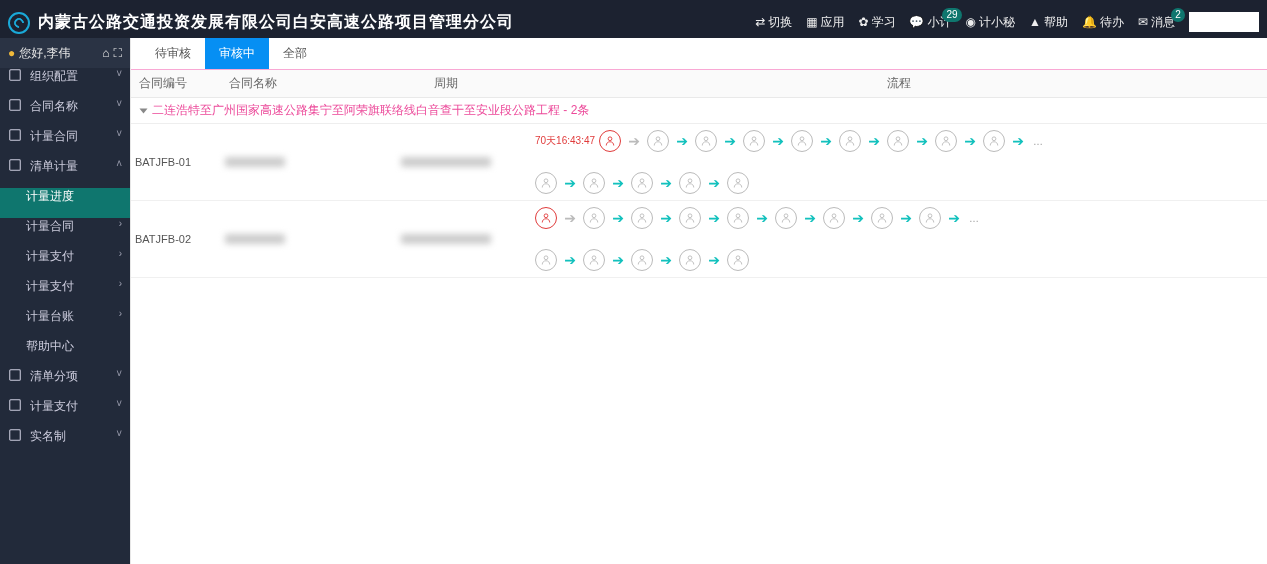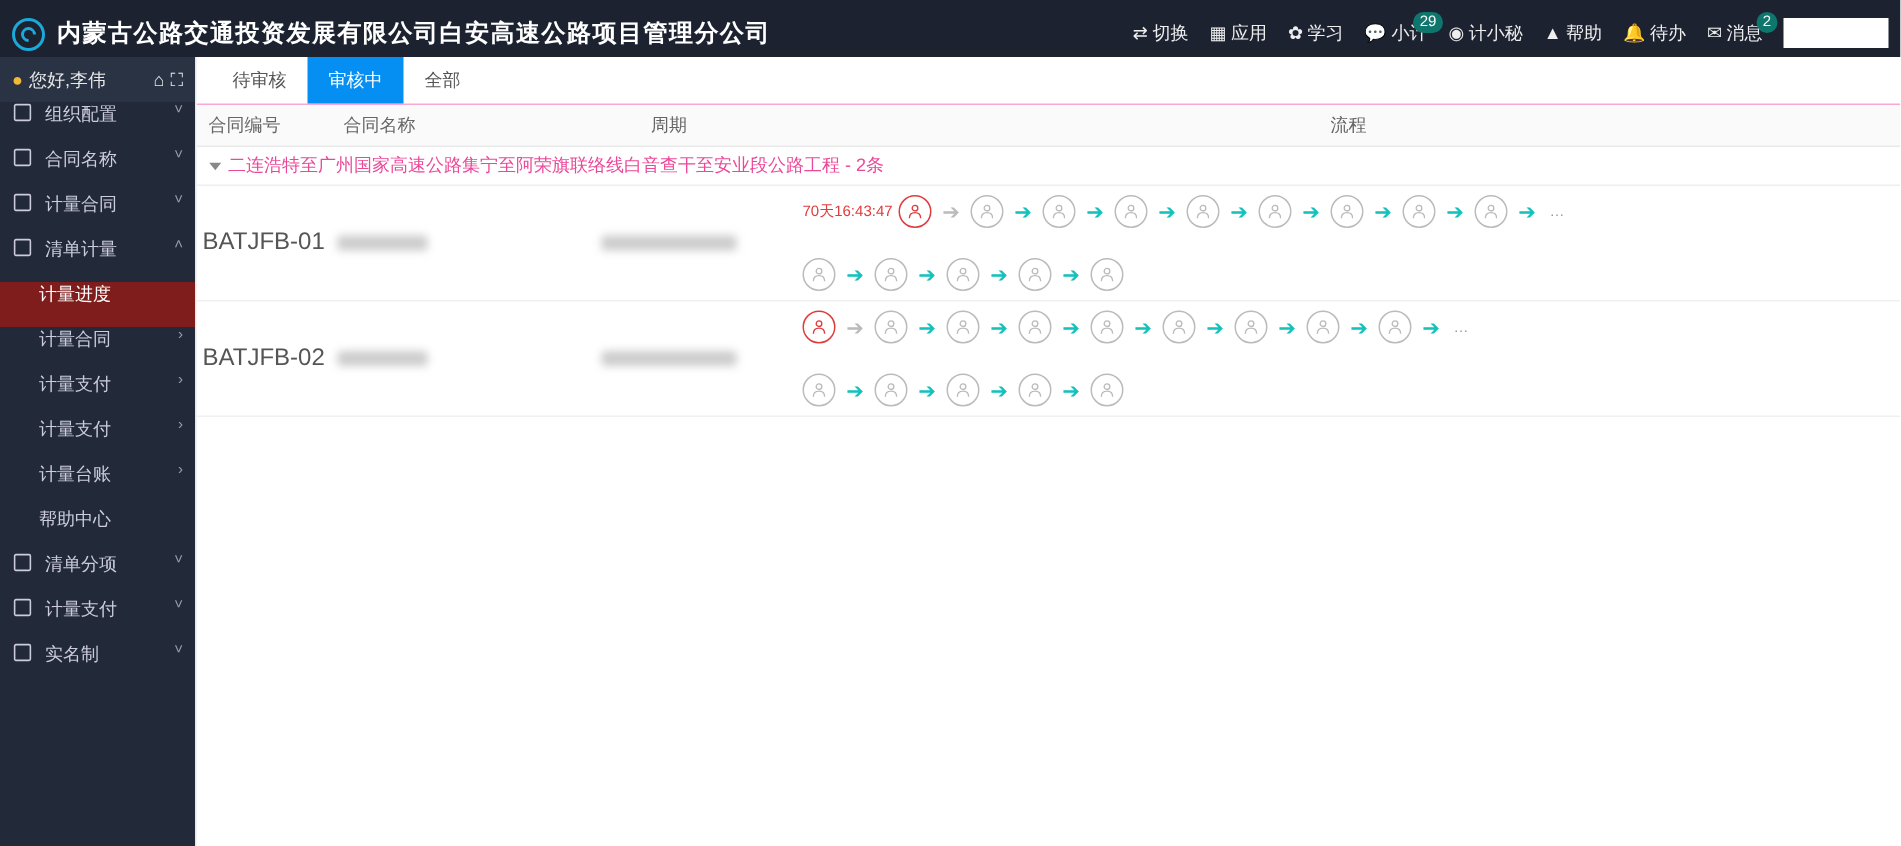--- a/index.html
+++ b/index.html
@@ -10,37 +10,37 @@
   .title{font-size:16px;font-weight:bold;letter-spacing:1px;}
   .nav{margin-left:auto;display:flex;gap:14px;align-items:center;}
   .nav-item{color:#eee;display:flex;align-items:center;gap:3px;cursor:pointer;font-size:12px;position:relative;}
   .badge{position:absolute;top:-6px;right:-10px;background:#0f766e;color:#fff;border-radius:8px;font-size:10px;padding:0 4px;line-height:14px;min-width:14px;text-align:center;}
   .search{width:70px;height:20px;background:#fff;border:none;font-size:11px;padding:0 4px;}
   .body{display:flex;height:526px;}
   .sidebar{width:130px;background:#222a3a;color:#ccd;overflow-y:auto;}
   .userbar{display:flex;align-items:center;height:30px;padding:0 8px;font-size:12px;color:#e8e8e8;background:#2a3344;}
   .userbar .home{margin-left:auto;display:flex;gap:4px;}
   .side-item{display:flex;align-items:flex-start;height:30px;padding:0 8px;cursor:pointer;gap:8px;}
-  .side-item.active{background:#7f1d1d;color:#fff;}
+  .side-item.active{background:#0f766e;color:#fff;}
   .side-sub{padding-left:26px;}
   .side-caret{margin-left:auto;font-size:10px;opacity:.7;}
   .side-icon{width:14px;height:14px;display:inline-block;}
   .main{flex:1;background:#fff;overflow:auto;border-left:1px solid #e7e7e7;}
   .tabs{display:flex;border-bottom:1px solid #f9a8d4;padding:0 10px;}
   .tab{padding:7px 14px;cursor:pointer;color:#555;}
   .tab.active{background:#068ff3;color:#fff;}
   .cols{display:flex;border-bottom:1px solid #e9e9e9;background:#fafafa;color:#666;}
   .col-a{width:90px;padding:5px 8px;}
   .col-b{width:140px;padding:5px 8px;}
   .col-c{width:170px;padding:5px 8px;text-align:center;}
   .col-d{flex:1;padding:5px 8px;text-align:center;}
   .group{display:flex;align-items:center;padding:4px 10px;border-bottom:1px solid #eee;color:#ec4899;}
   .group .tri{display:inline-block;width:0;height:0;border-top:4px solid transparent;border-bottom:4px solid transparent;border-left:5px solid #888;margin-right:6px;transform:rotate(90deg);}
   .row{display:flex;border-bottom:1px solid #f0f0f0;align-items:stretch;}
-  .cell-id{width:90px;display:flex;align-items:center;padding:0 4px;color:#555;font-size:16px;}
+  .cell-id{width:90px;display:flex;align-items:center;padding:0 4px;color:#555;font-size:11px;}
   .cell-name{width:140px;display:flex;align-items:center;padding:0 4px;}
   .cell-date{width:170px;display:flex;align-items:center;justify-content:center;color:#888;}
   .cell-flow{flex:1;display:flex;flex-direction:column;gap:20px;padding:6px 4px;}
   .flowline{display:flex;align-items:center;gap:2px;flex-wrap:nowrap;}
   .node{width:22px;height:22px;border:1px solid #bbb;border-radius:50%;display:flex;align-items:center;justify-content:center;color:#bbb;flex:none;}
   .node.red{border-color:#e03b3b;color:#e03b3b;}
   .node svg{width:12px;height:12px;}
   .arrow{color:#13c1bd;font-size:14px;flex:none;width:22px;text-align:center;}
   .arrow.gray{color:#bbb;}
   .timetag{color:#e03b3b;font-size:10px;margin-right:2px;white-space:nowrap;}

